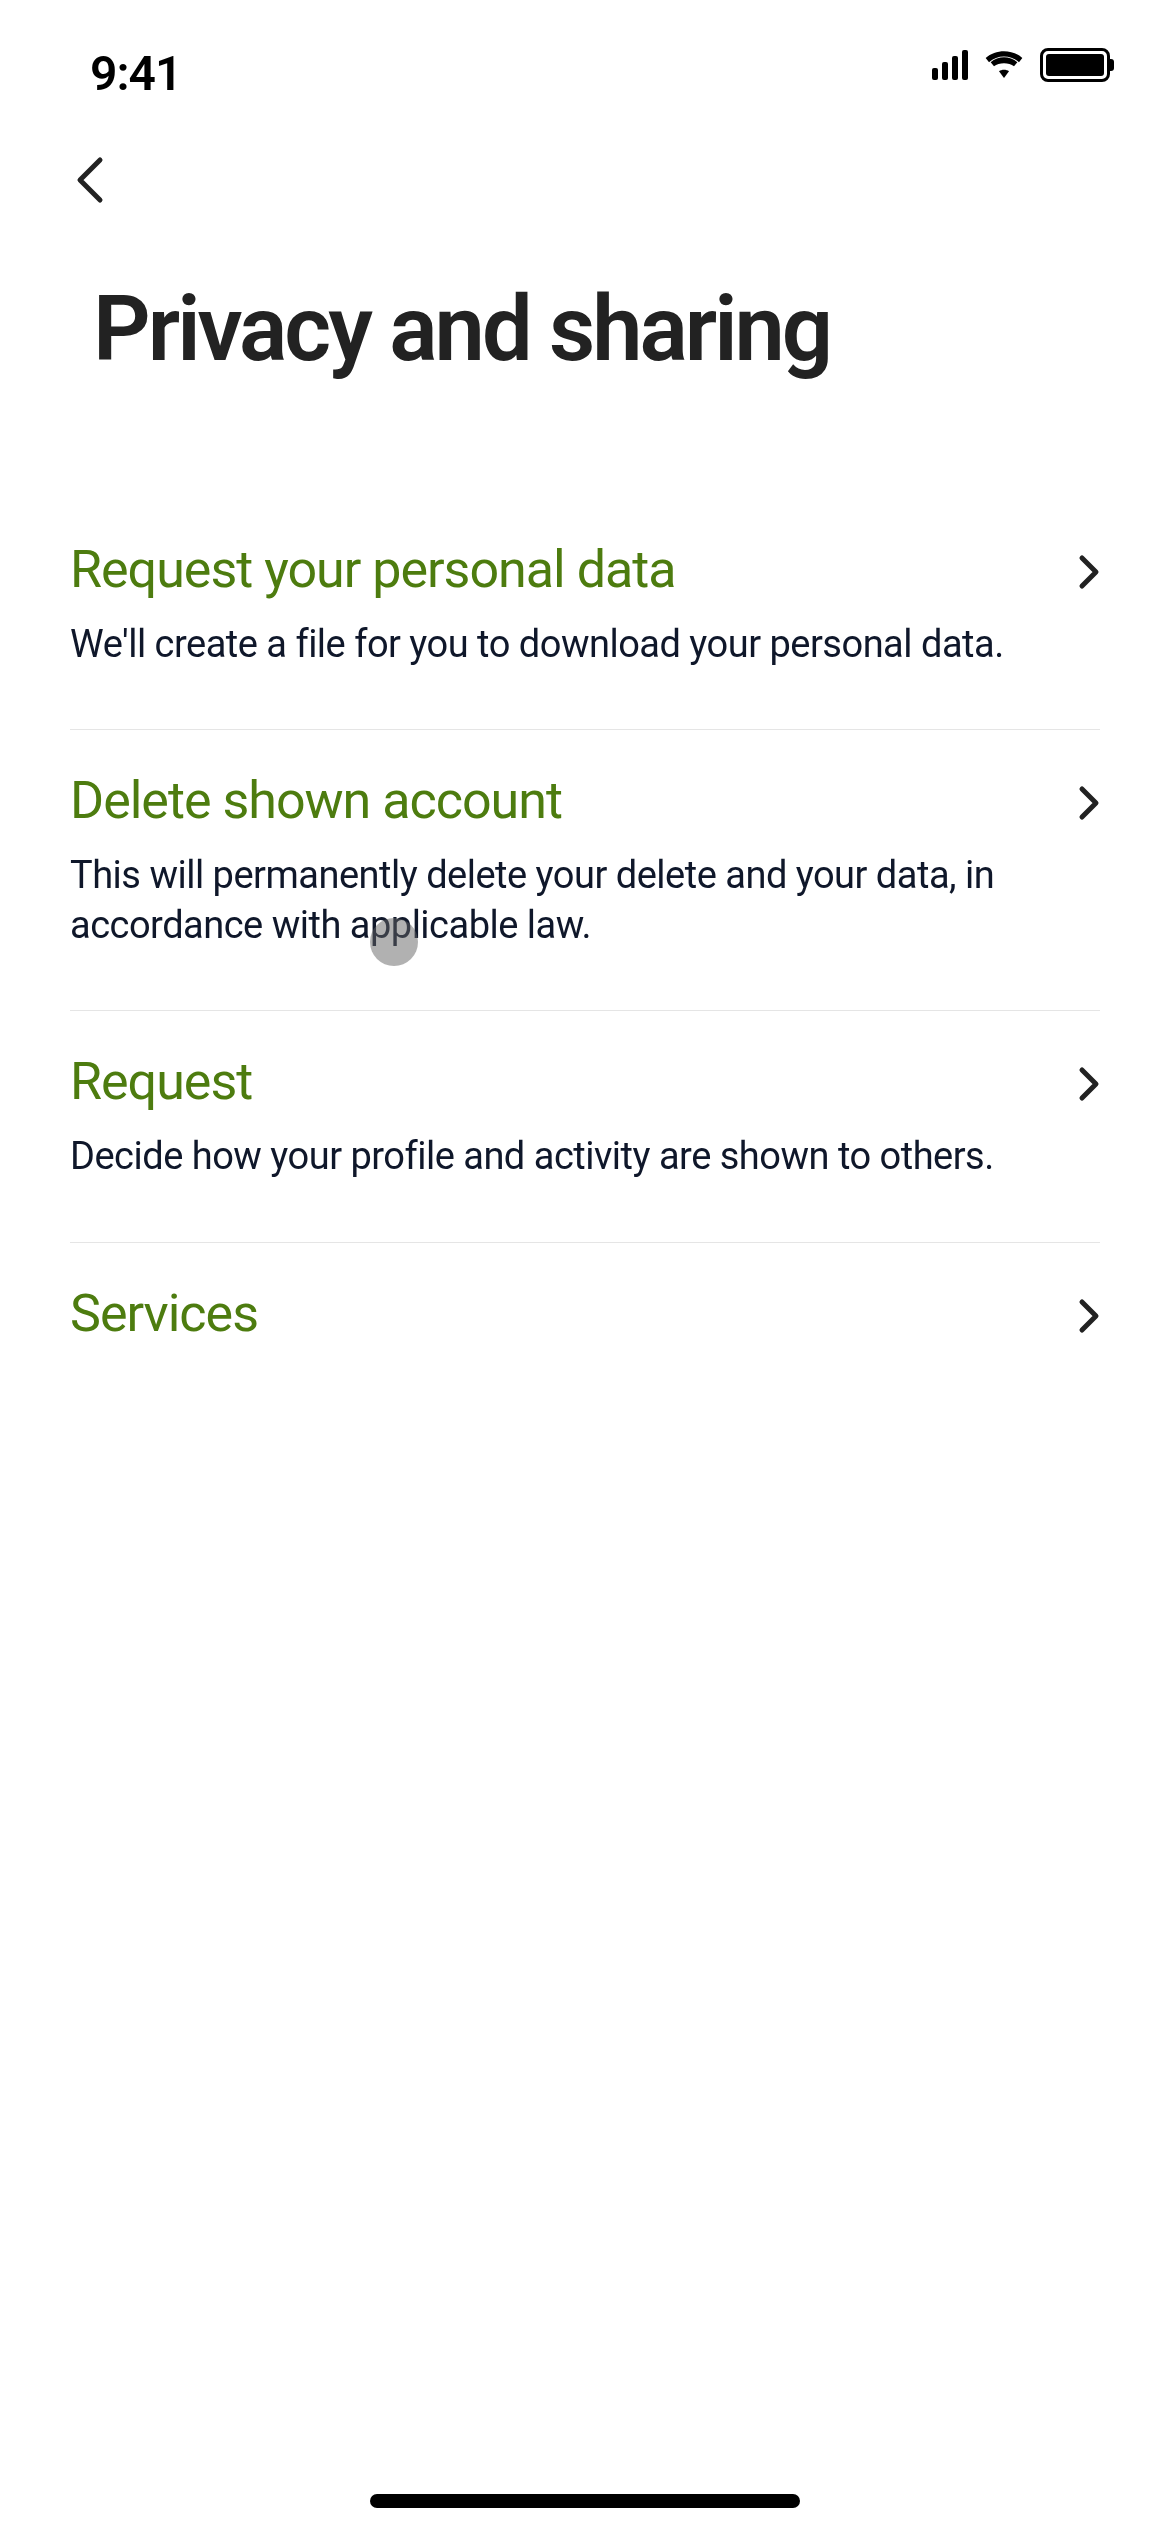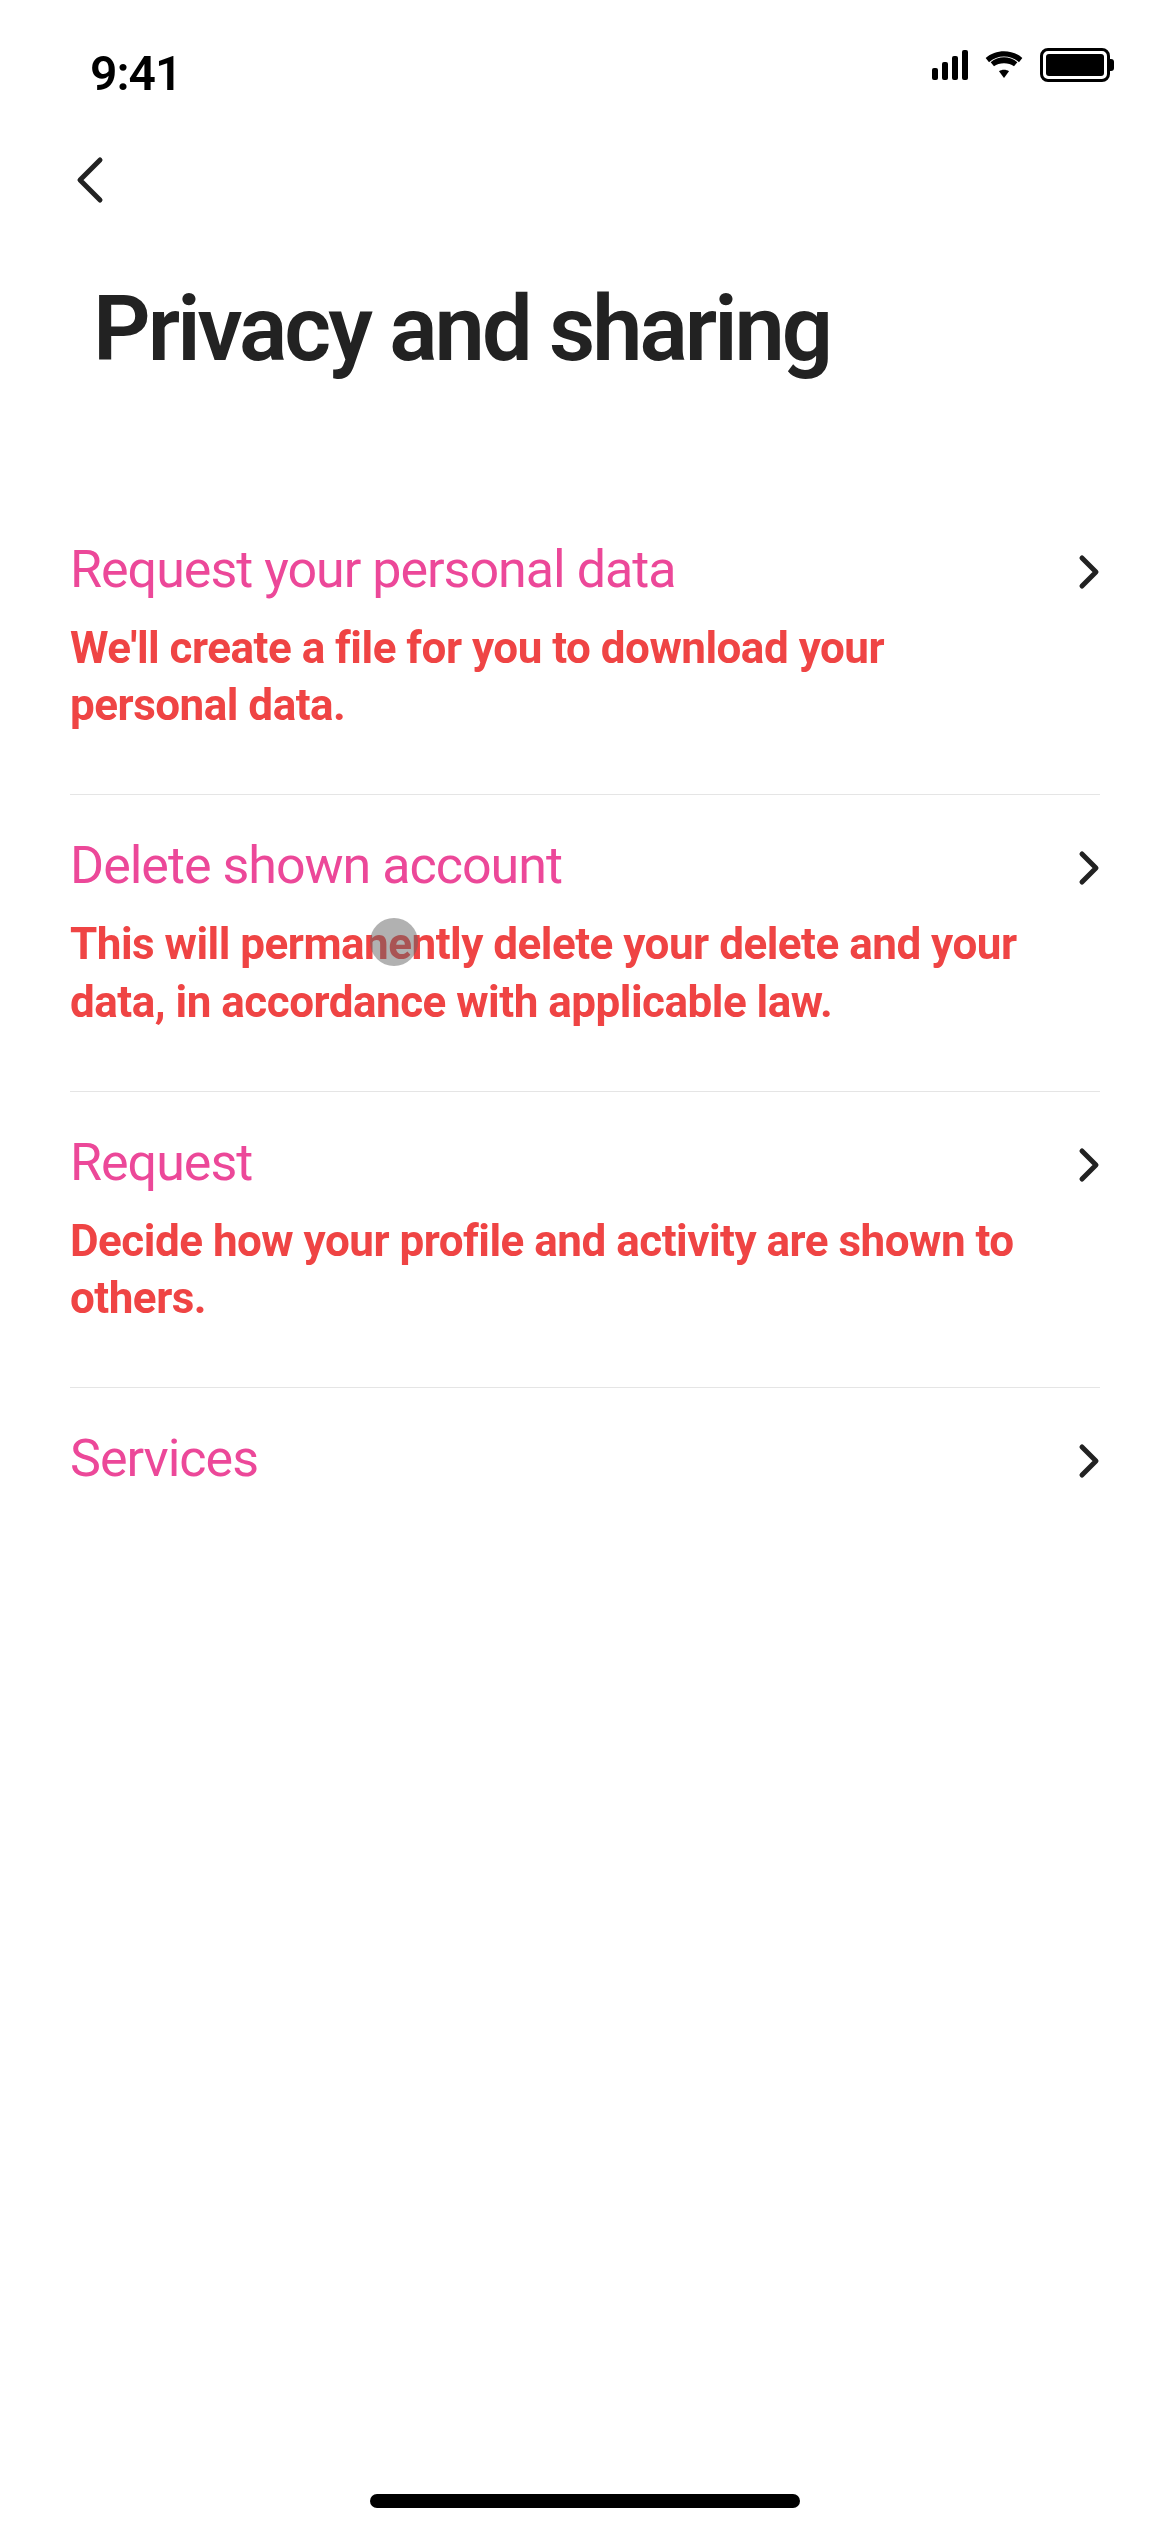--- a/index.html
+++ b/index.html
@@ -109,28 +109,28 @@
     .list-item:last-child {
       border-bottom: none;
     }
     .list-item-content {
       flex: 1;
       padding-right: 40px;
     }
     .list-item-title {
       font-size: 52px;
       font-weight: 400;
-      color: #ec4899;
+      color: #4d7c0f;
       margin-bottom: 20px;
       letter-spacing: -1px;
     }
     .list-item-description {
-      font-size: 44px;
-      font-weight: 700;
-      color: #ef4444;
+      font-size: 38px;
+      font-weight: 400;
+      color: #0f172a;
       line-height: 1.3;
       letter-spacing: -0.5px;
     }
     .chevron {
       padding-top: 15px;
       flex-shrink: 0;
     }
     .touch-indicator {
       position: absolute;
       width: 48px;

